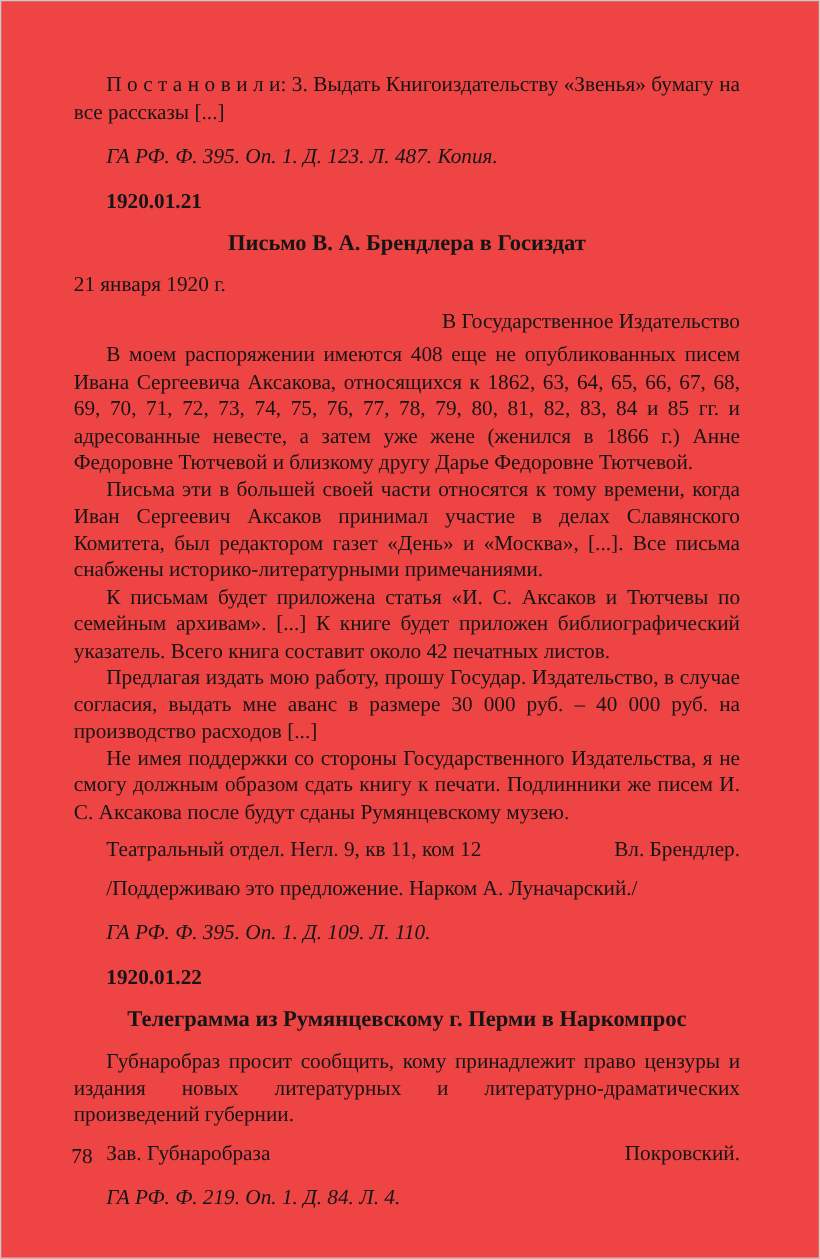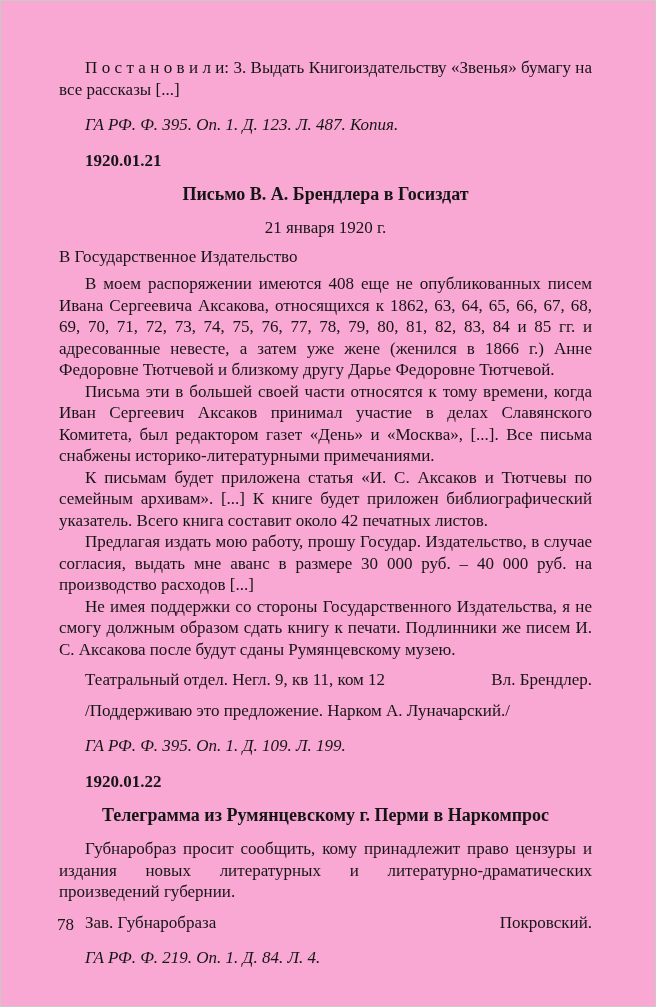--- a/index.html
+++ b/index.html
@@ -5,21 +5,21 @@
   html, body {
     margin: 0;
     padding: 0;
     background: #ffffff;
   }
   .page {
     position: relative;
     width: 656px;
     height: 1007px;
     box-sizing: border-box;
-    background: #f9a8d4;
+    background: #ef4444;
     border: 1px solid #c9c9c9;
     font-family: "Liberation Serif", serif;
     font-size: 17px;
     line-height: 21.5px;
     color: #151515;
     overflow: hidden;
   }
   .content {
     position: absolute;
     left: 58px;
@@ -43,25 +43,25 @@
   }
   .entry-title {
     margin: 12px;
     text-align: center;
     font-weight: bold;
     font-size: 18px;
     line-height: 22px;
   }
   .dateline {
     margin: 9px 0 4px 0;
-    text-align: center;
+    text-align: left;
   }
   .addressee {
     margin: 7px 0 6px 0;
-    text-align: left;
+    text-align: right;
   }
   .sig-row {
     display: flex;
     justify-content: space-between;
     margin: 9px 0;
     padding-left: 26px;
   }
   .endorsement {
     margin: 9px 0;
     text-indent: 26px;
@@ -92,21 +92,21 @@
     <p class="body-par">К письмам будет приложена статья «И. С. Аксаков и Тютчевы по семейным архивам». [...] К книге будет приложен библиографический указатель. Всего книга составит около 42 печатных листов.</p>
     <p class="body-par">Предлагая издать мою работу, прошу Государ. Издательство, в случае согласия, выдать мне аванс в размере 30 000 руб. – 40 000 руб. на производство расходов [...]</p>
     <p class="body-par">Не имея поддержки со стороны Государственного Издательства, я не смогу должным образом сдать книгу к печати. Подлинники же писем И. С. Аксакова после будут сданы Румянцевскому музею.</p>
 
     <div class="sig-row">
       <span>Театральный отдел. Негл. 9, кв 11, ком 12</span>
       <span>Вл. Брендлер.</span>
     </div>
 
     <p class="endorsement">/Поддерживаю это предложение. Нарком А. Луначарский./</p>
-    <p class="archive-ref">ГА РФ. Ф. 395. Оп. 1. Д. 109. Л. 199.</p>
+    <p class="archive-ref">ГА РФ. Ф. 395. Оп. 1. Д. 109. Л. 110.</p>
 
     <p class="entry-date-heading">1920.01.22</p>
     <p class="entry-title">Телеграмма из Румянцевскому г. Перми в Наркомпрос</p>
 
     <p class="body-par mt8">Губнаробраз просит сообщить, кому принадлежит право цензуры и издания новых литературных и литературно-драматических произведений губернии.</p>
 
     <div class="sig-row">
       <span>Зав. Губнаробраза</span>
       <span>Покровский.</span>
     </div>

